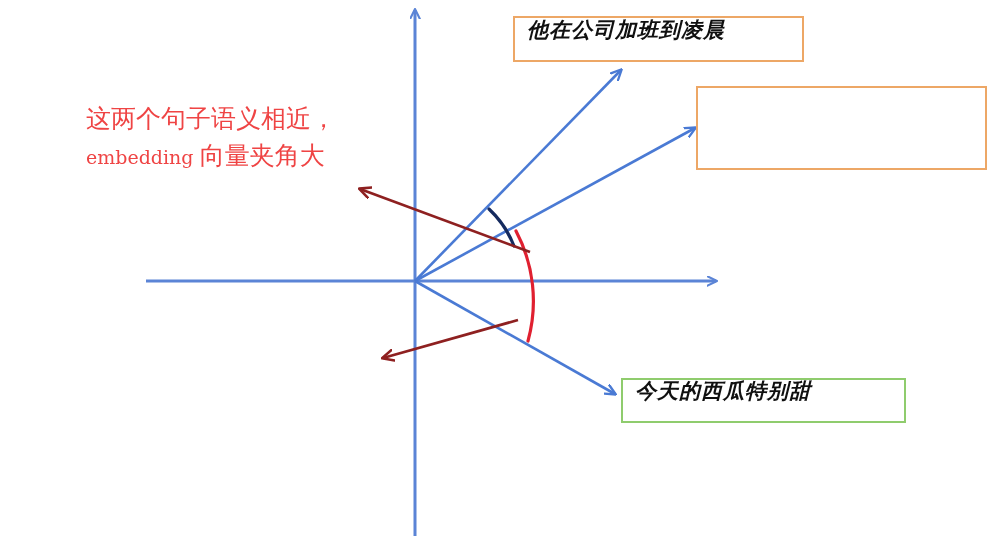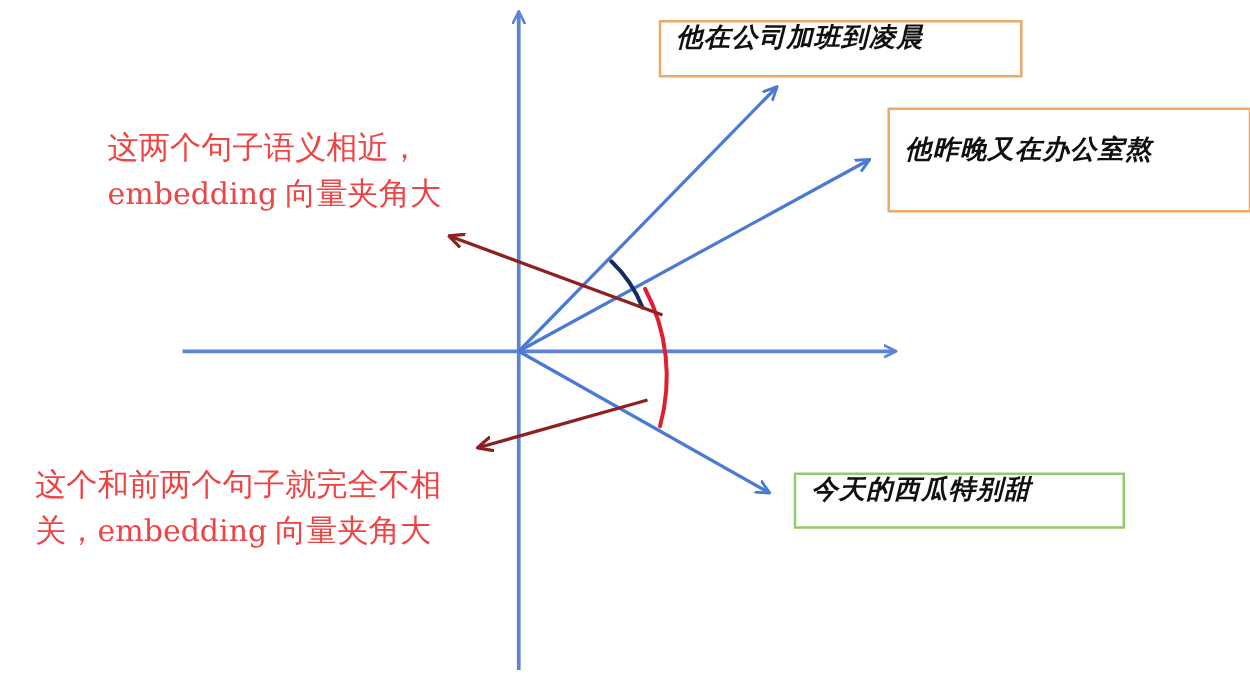--- a/index.html
+++ b/index.html
@@ -34,59 +34,58 @@
     font-weight: bold;
     font-size: 21px;
     line-height: 29px;
     color: #101010;
     letter-spacing: 1px;
     display: flex;
     flex-direction: column;
     justify-content: center;
     padding: 4px 12px 22px 12px;
     font-style: italic;
-    margin-left: 14px;
   }
   #label-box-1 {
     left: 513px;
     top: 16px;
     width: 291px;
     height: 46px;
     border: 2px solid #eda766;
   }
   #label-box-2 {
     left: 696px;
     top: 86px;
     width: 291px;
     height: 84px;
     border: 2px solid #eda766;
   }
   #label-box-3 {
     left: 621px;
     top: 378px;
-    width: 265px;
+    width: 285px;
     height: 45px;
     border: 2px solid #8fcc6d;
   }
   .label-line {
     white-space: nowrap;
   }
 
   
   .annotation {
     position: absolute;
     color: #ef4444;
     font-family: "Liberation Serif", serif;
     font-size: 25px;
     line-height: 37px;
     white-space: nowrap;
   }
   .annotation .mono {
     font-family: "DejaVu Serif", serif;
-    font-size: 24px;
+    font-size: 19px;
   }
   #annotation-top {
     left: 86px;
     top: 100px;
   }
   #annotation-bottom {
     left: 28px;
     top: 370px;
   }
 </style>
@@ -122,30 +121,25 @@
 
     <line x1="530" y1="252" x2="360" y2="189" stroke="#8e2020" stroke-width="2.7" marker-end="url(#arrow-ann)"></line>
     <line x1="518" y1="320" x2="383" y2="358" stroke="#8e2020" stroke-width="2.7" marker-end="url(#arrow-ann)"></line>
   </svg>
 
   <div class="label-box" id="label-box-1">
     <span class="label-line">他在公司加班到凌晨</span>
   </div>
 
   <div class="label-box" id="label-box-2">
-    <span class="label-line">他昨晚又在办公室熬</span>
   </div>
 
   <div class="label-box" id="label-box-3">
     <span class="label-line">今天的西瓜特别甜</span>
   </div>
 
   <div class="annotation" id="annotation-top">
     <div>这两个句子语义相近，</div>
     <div><span class="mono">embedding</span><span> 向量夹角大</span></div>
   </div>
 
-  <div class="annotation" id="annotation-bottom">
-    <div>这个和前两个句子就完全不相</div>
-    <div><span>关，</span><span class="mono">embedding</span><span> 向量夹角大</span></div>
-  </div>
 
 </div>
 
 </body></html>

